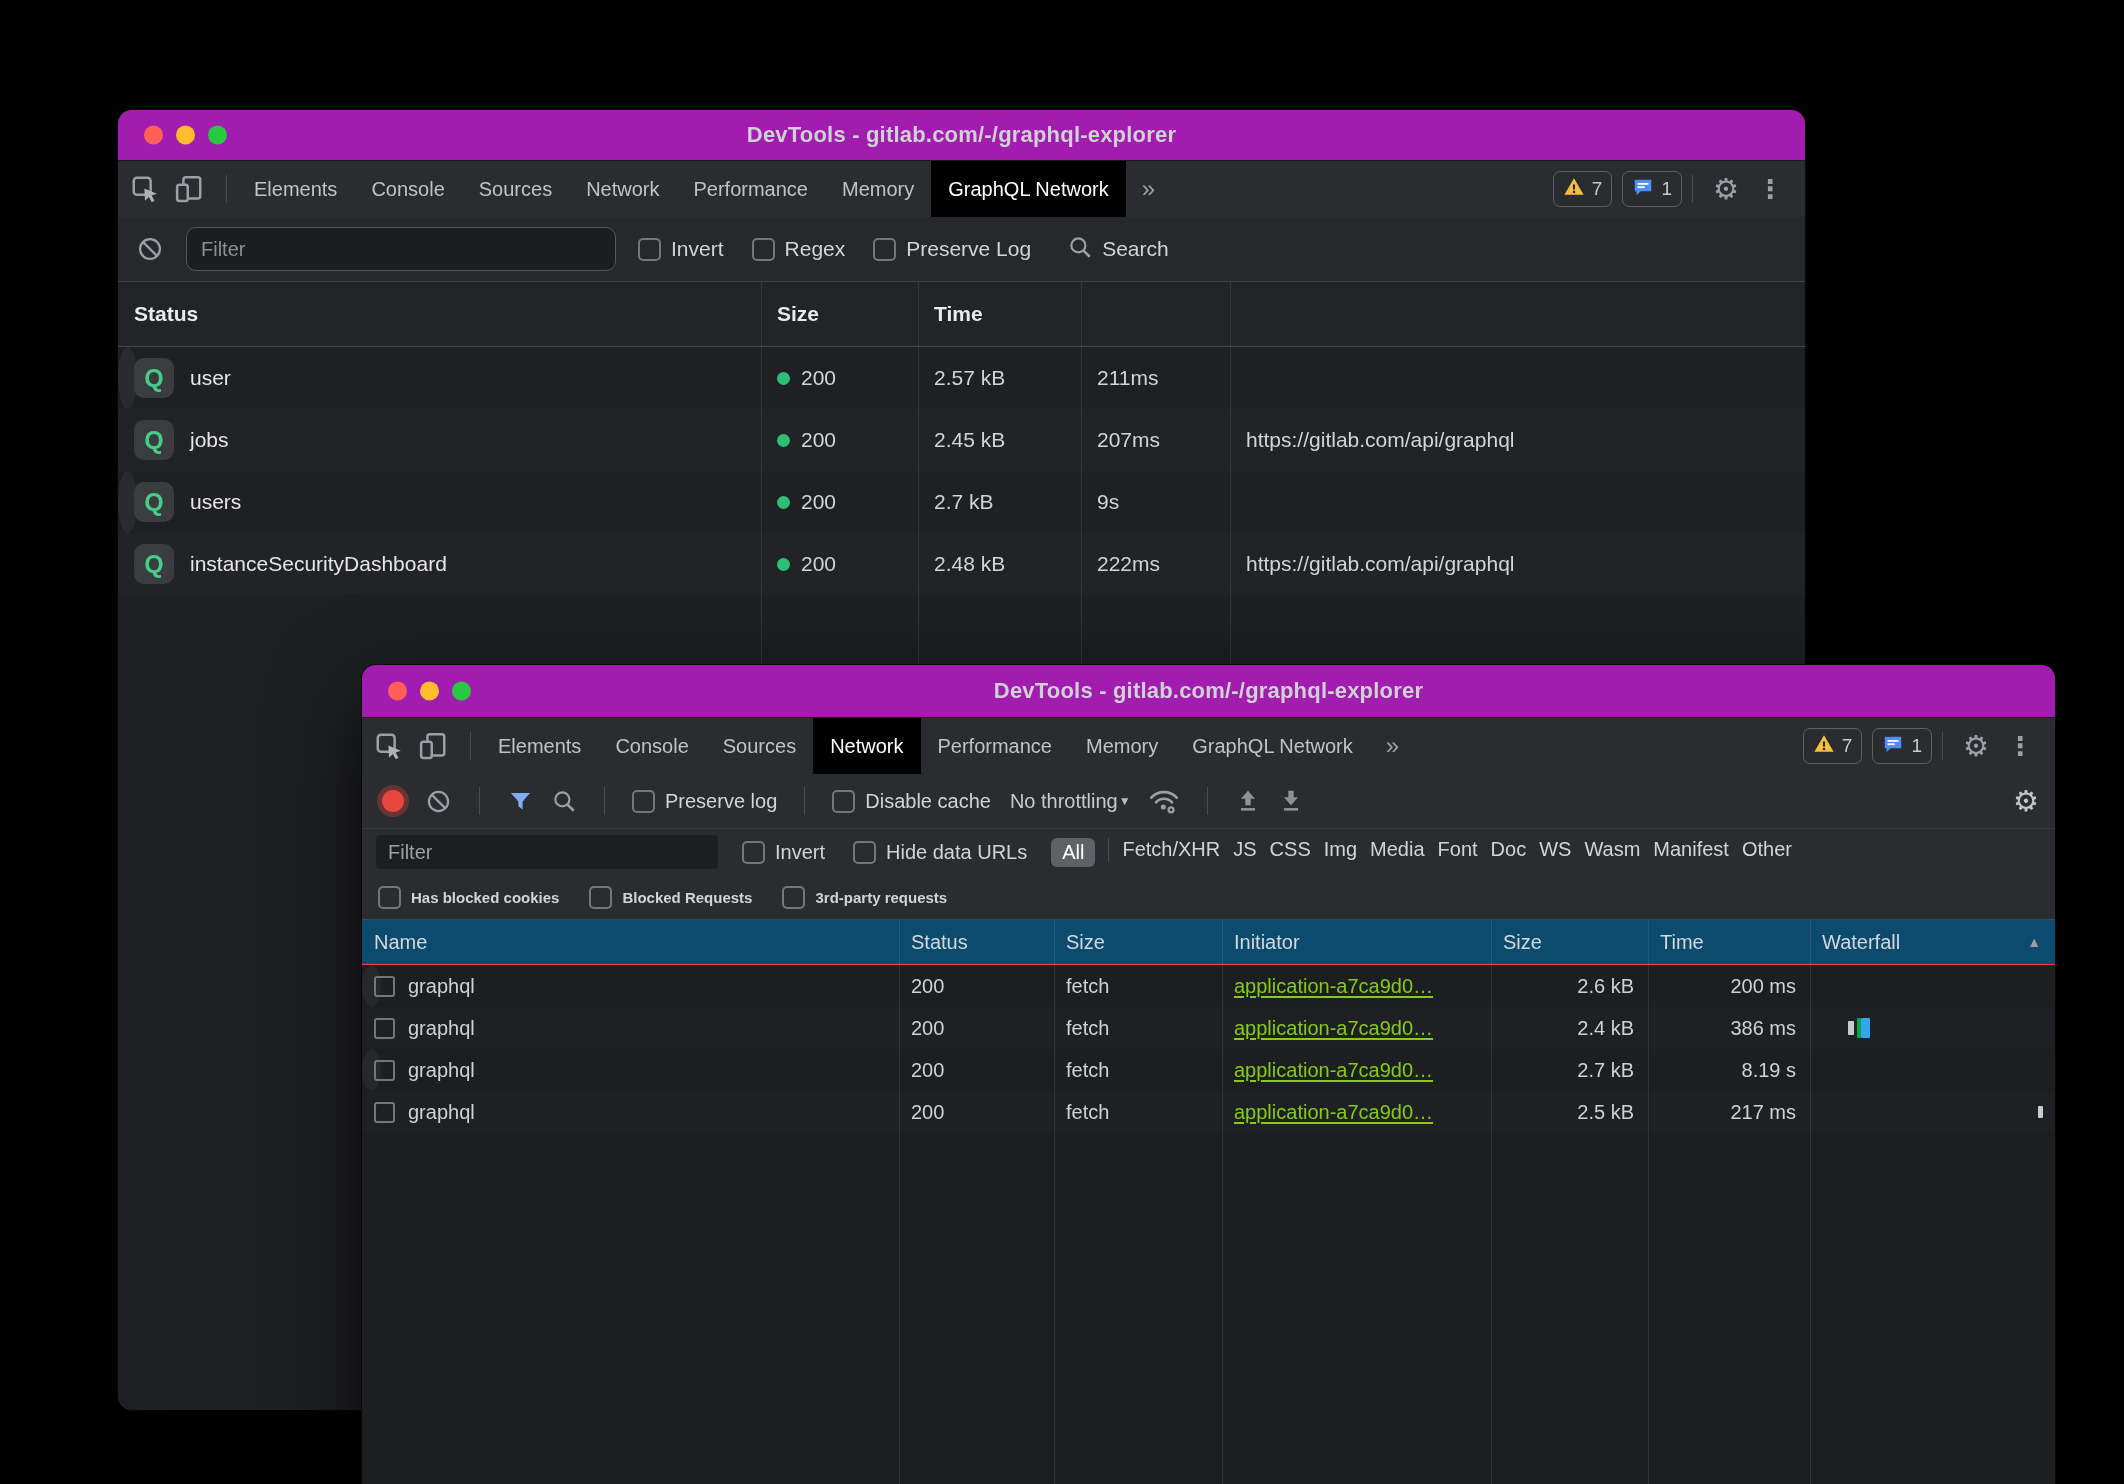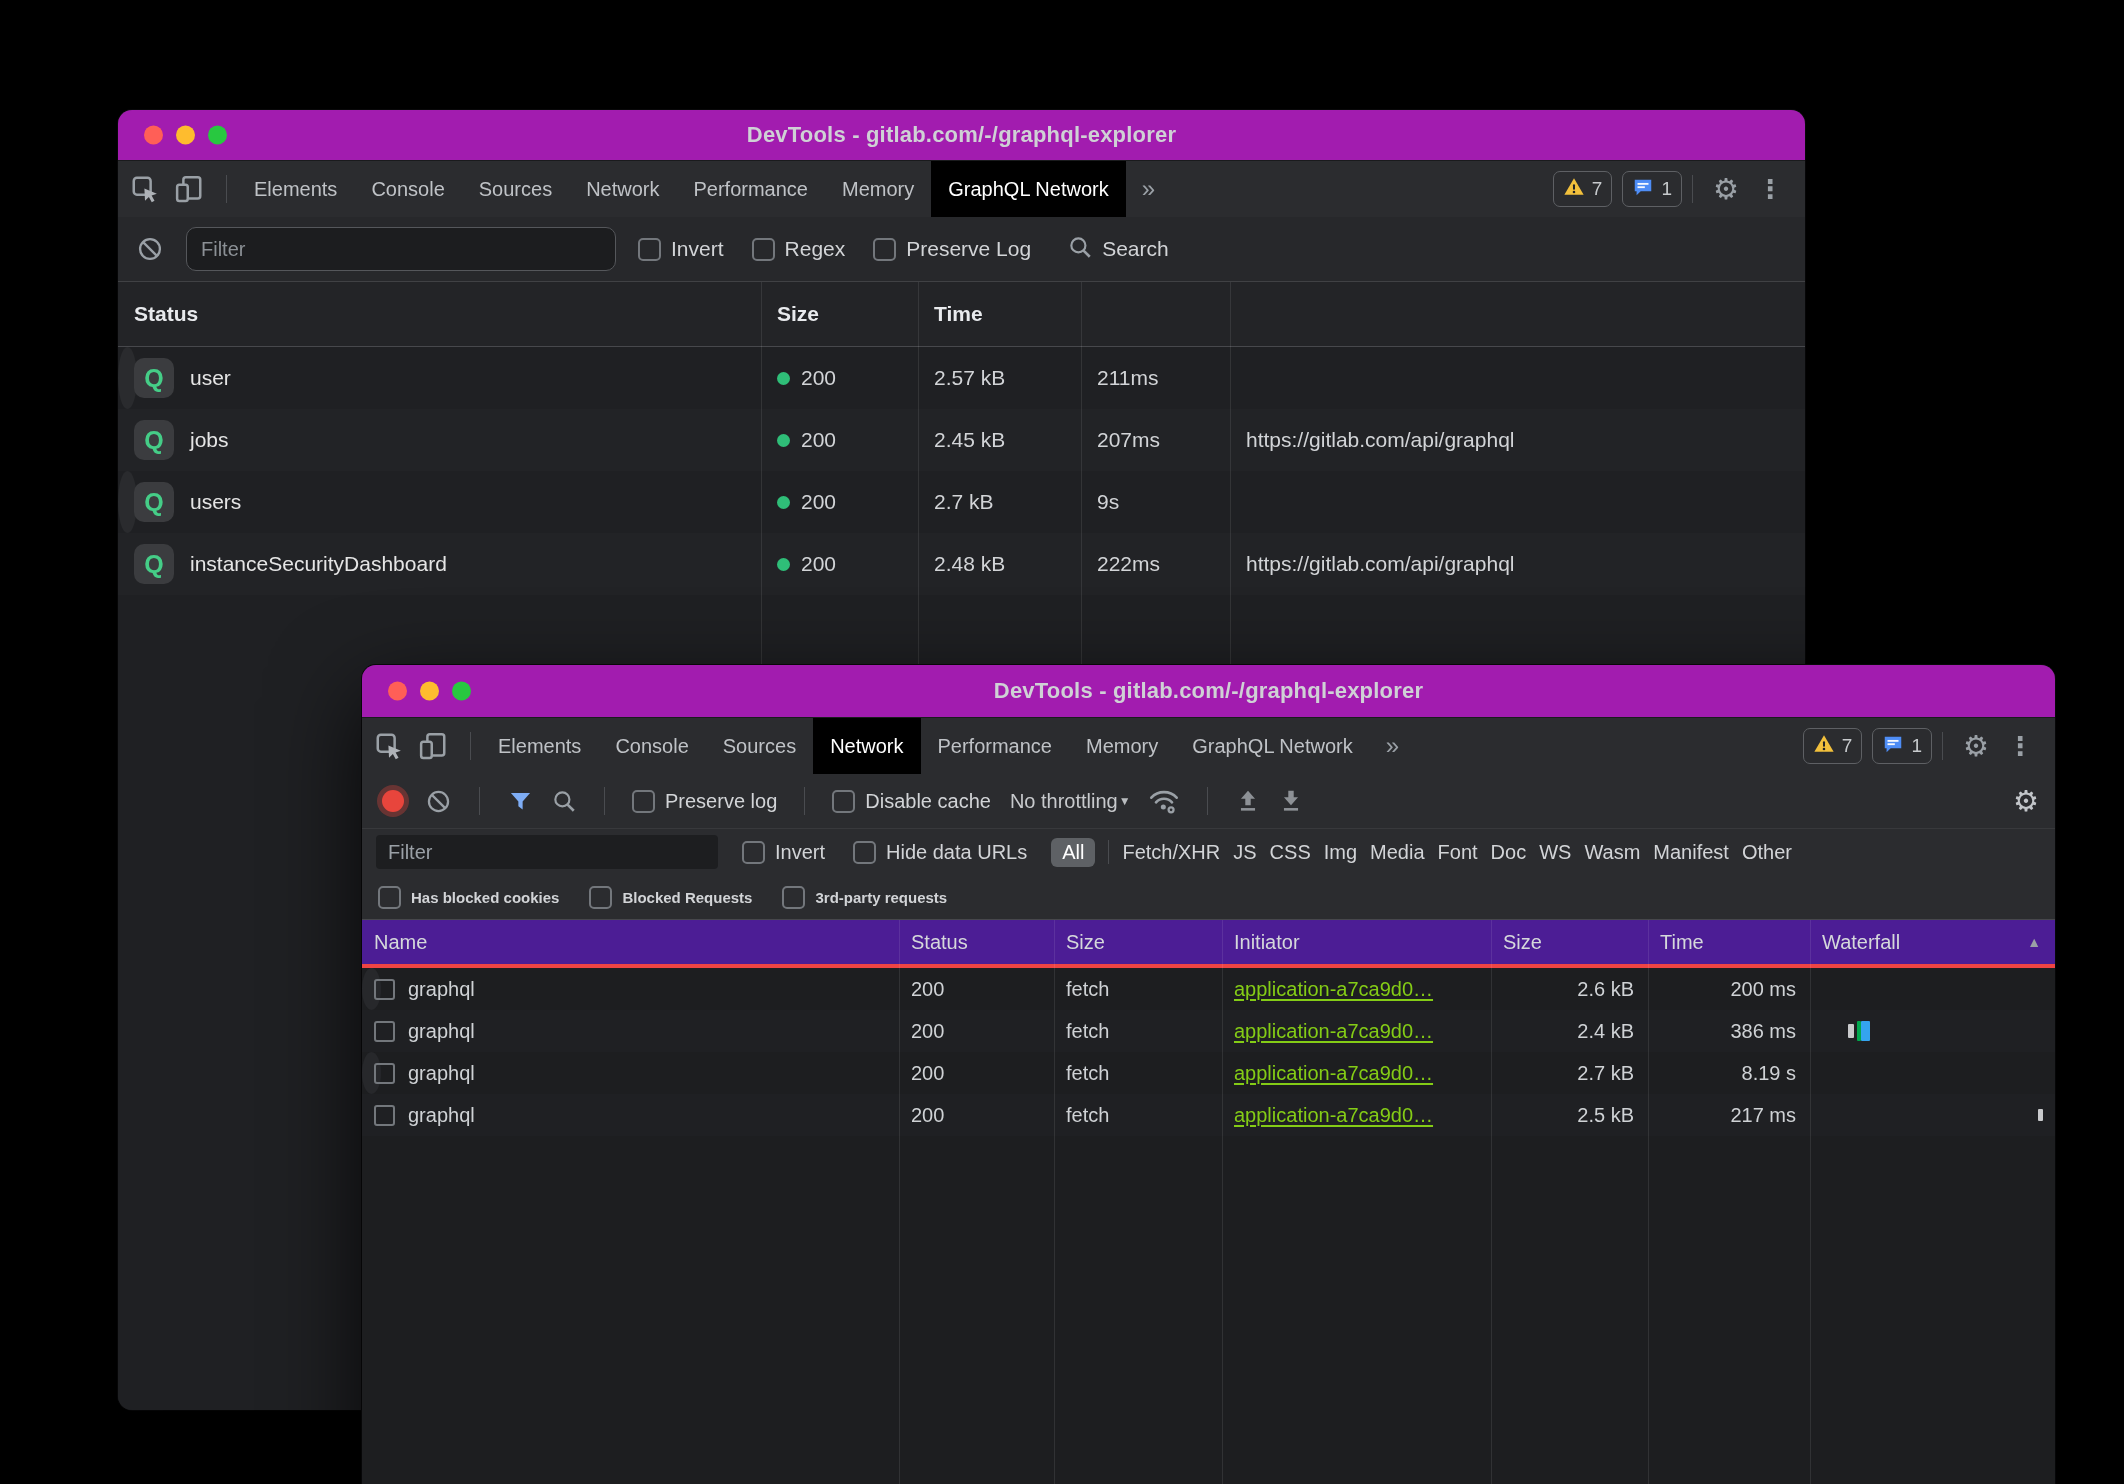--- a/index.html
+++ b/index.html
@@ -84,32 +84,32 @@
   .throttle-label{font-size:20px;color:#c8cacd;white-space:nowrap}
   .caret{font-size:12px;color:#b9bcbf}
   .toolspacer{flex:1}
 
   
   .netfilter{flex:0 0 46px;background:#2b2c2f;display:flex;align-items:center;padding:0 14px;gap:24px}
   .netfilter input{width:318px;height:34px;background:#1d1e20;border:none;border-radius:4px;color:#d5d7da;
     font-size:20px;padding:0 12px;outline:none;font-family:inherit}
   .netfilter input::placeholder{color:#9aa0a6}
   .netfilter .cb-label{font-weight:400;font-size:20px}
-  .chips{display:flex;align-items:center;gap:13px}
+  .chips{display:flex;align-items:flex-start;gap:13px}
   .chip{font-size:20px;color:#d2d4d7;white-space:nowrap;cursor:default}
   .chip.active{background:#5e6165;color:#fff;border-radius:6px;padding:3px 11px}
   .chip-divider{width:1px;height:24px;background:#4a4c50}
 
   .netchecks{flex:0 0 44px;background:#2b2c2f;display:flex;align-items:center;padding:0 16px;gap:30px;border-bottom:1px solid #47484c}
   .netchecks .cb-label{font-weight:700;font-size:15px}
 
   
   .front .tablewrap{background:#1d1e20}
   .grid-f{display:grid;grid-template-columns:537px 155px 168px 269px 157px 162px 1fr}
-  .front .thead{height:44px;background:#4c1d95;border-bottom:4px solid #ef4444}
+  .front .thead{height:44px;background:#0c4a6e;border-bottom:1px solid #ef4444}
   .fcell{display:flex;align-items:center;padding:0 0 0 12px;font-size:20px;color:#cfd2d5;overflow:hidden;white-space:nowrap}
   .front .thead .fcell{color:#d5d8db}
   .fcell.num{justify-content:flex-end;padding-right:14px;padding-left:0}
   .ft-row{height:42px}
   .ft-row.light{background:#27282b}
   .ft-row.dark{background:#1f2023}
   .cb-box.small{width:17px;height:17px;border-width:2px;border-radius:3px;margin-right:13px}
   .init-link{text-decoration:underline;color:#84cc16;text-underline-offset:3px}
   .wf-cell{position:relative;padding:0}
   .wf-seg{position:absolute;top:50%;transform:translateY(-50%);border-radius:1px}

